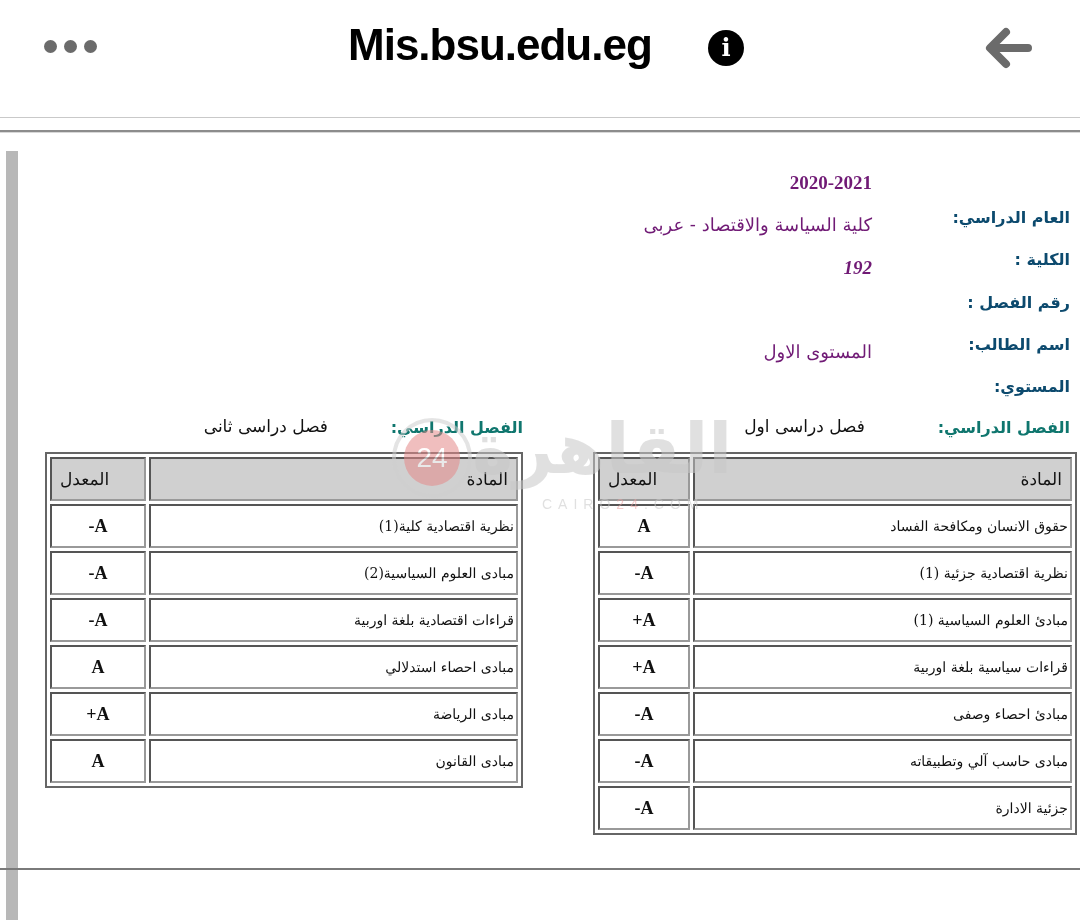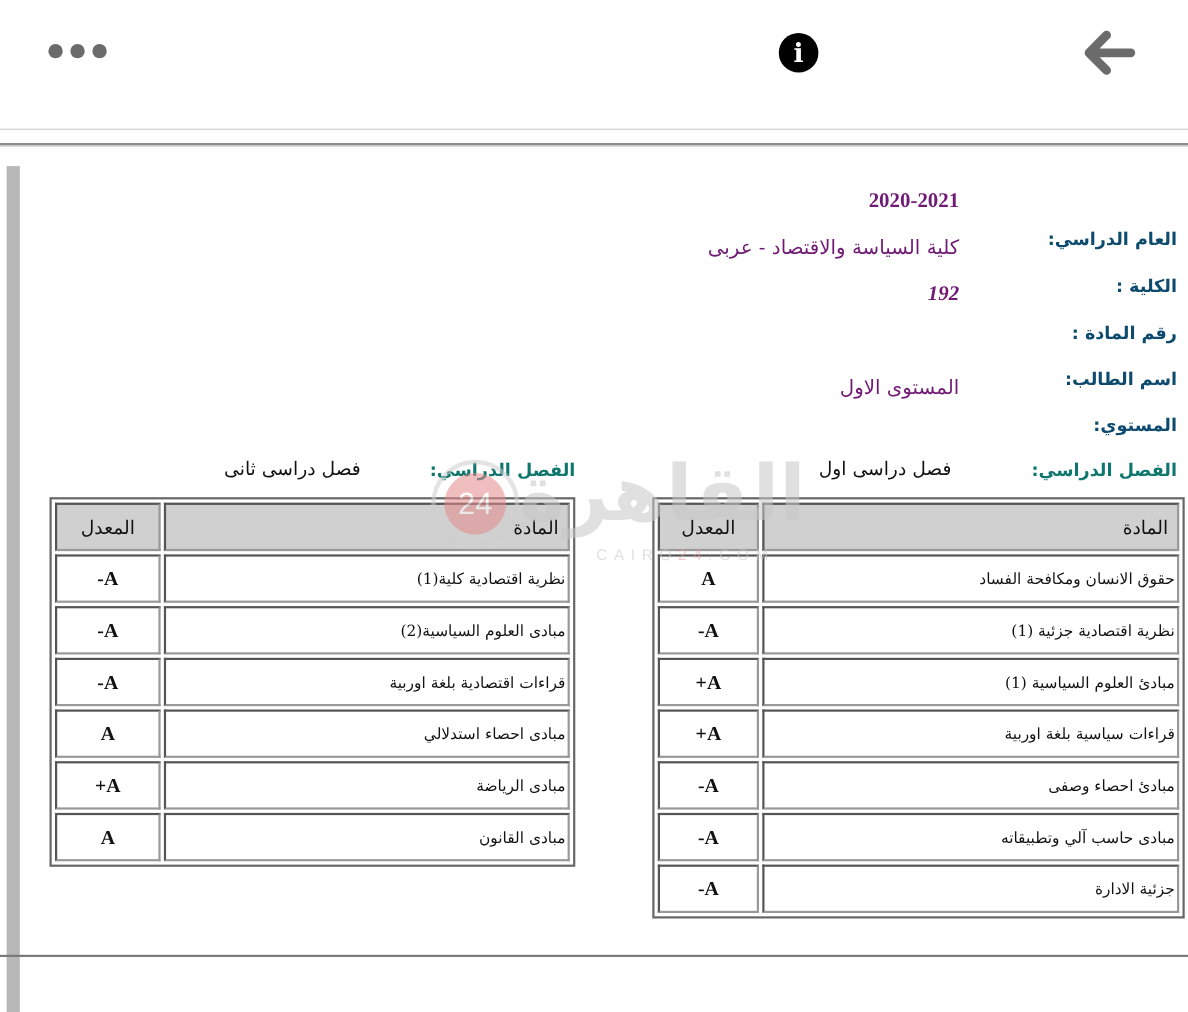--- a/index.html
+++ b/index.html
@@ -29,61 +29,62 @@
 
   
   .sem-header { position: absolute; direction: rtl; height: 30px; }
   .sem-label { position: absolute; right: 0; top: 0; font-weight: bold; font-size: 16px; color: #0f766e; white-space: nowrap; }
   .sem-value { position: absolute; top: -2px; font-family: "DejaVu Serif", serif; font-size: 17px; color: #111; white-space: nowrap; }
 
   table.grades { position: absolute; border: 2px solid #666; border-collapse: separate; border-spacing: 3px; direction: rtl; background: #fff; }
   table.grades td, table.grades th { border: 2px solid #555; border-right-color: #999; border-bottom-color: #999; height: 44px; font-weight: normal; }
   table.grades th { background: #d0d0d0; font-family: "DejaVu Serif", serif; font-size: 17px; color: #111; padding: 0 8px; }
   table.grades th.subject-h { text-align: right; padding-left: 20px; }
-  table.grades th.grade-h { text-align: center; margin-left: 28px; }
+  table.grades th.grade-h { text-align: left; margin-left: 28px; }
   table.grades td.subject { text-align: right; padding: 0 2px; font-family: "DejaVu Serif", serif; font-size: 14px; color: #111; white-space: nowrap; }
   table.grades td.grade { text-align: center; font-family: "Liberation Serif", serif; font-weight: bold; font-size: 18px; color: #111; direction: ltr; }
 
   
   .watermark { position: absolute; left: 392px; top: 408px; width: 300px; height: 110px; pointer-events: none; opacity: 0.55; }
   .wm-circle { position: absolute; left: 0; top: 10px; width: 80px; height: 80px; border: 4px solid #cfcfcf; border-radius: 50%; }
   .wm-inner { position: absolute; left: 12px; top: 22px; width: 56px; height: 56px; border-radius: 50%; background: #e58a8a; color: #fff; font-family: "Liberation Sans", sans-serif; font-size: 28px; text-align: center; line-height: 56px; }
   .wm-text { position: absolute; left: 80px; top: 0; font-family: "DejaVu Sans", sans-serif; font-weight: bold; font-size: 70px; color: #c8c8c8; direction: rtl; }
   .wm-sub { position: absolute; left: 150px; top: 88px; font-family: "Liberation Sans", sans-serif; font-size: 14px; letter-spacing: 6px; color: #c8c8c8; }
   .wm-sub b { color: #e8a0a0; font-weight: normal; }
 </style>
 </head>
 <body>
 
 <div class="topbar">
   <div class="menu-dots">
       <span></span>
       <span></span>
       <span></span>
     </div>
+  <div class="url">Mis.bsu.edu.eg</div>
   <div class="info-icon">i</div>
   <svg class="back-icon" viewBox="0 0 54 48">
     <path d="M48 24 H14 M26 8 L10 24 L26 40" stroke="#6b6b6b" stroke-width="8" fill="none" stroke-linecap="round" stroke-linejoin="round"></path>
   </svg>
 </div>
 <div class="sep1"></div>
 <div class="sep2"></div>
 
 <div class="left-bar"></div>
 
 <div class="info-row" style="top:174px">
   <span class="info-label">العام الدراسي:</span>
   <span class="info-value num">2020-2021</span>
 </div>
 <div class="info-row" style="top:216px">
   <span class="info-label">الكلية :</span>
   <span class="info-value">كلية السياسة والاقتصاد  - عربى</span>
 </div>
 <div class="info-row" style="top:259px">
-  <span class="info-label">رقم المادة :</span>
+  <span class="info-label">رقم الفصل :</span>
   <span class="info-value num italic">192</span>
 </div>
 <div class="info-row" style="top:301px">
   <span class="info-label">اسم الطالب:</span>
 </div>
 <div class="info-row" style="top:343px">
   <span class="info-label">المستوي:</span>
   <span class="info-value">المستوى الاول</span>
 </div>
 

